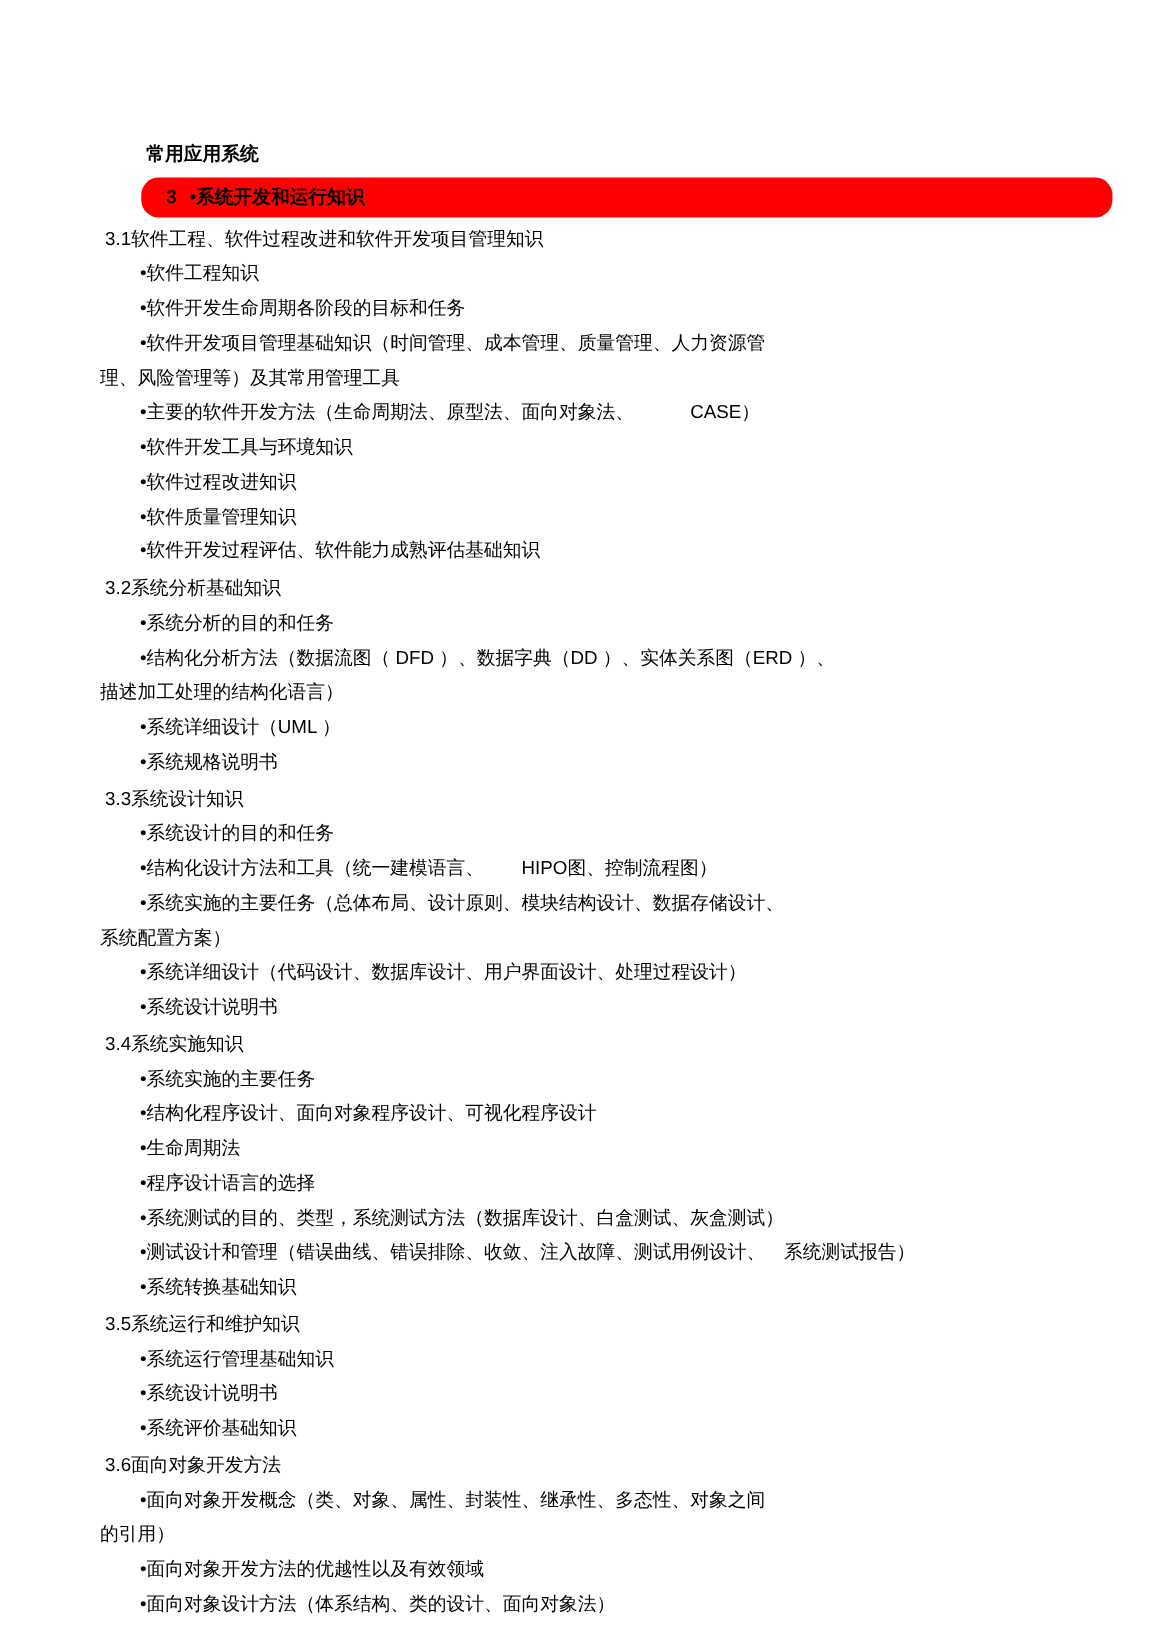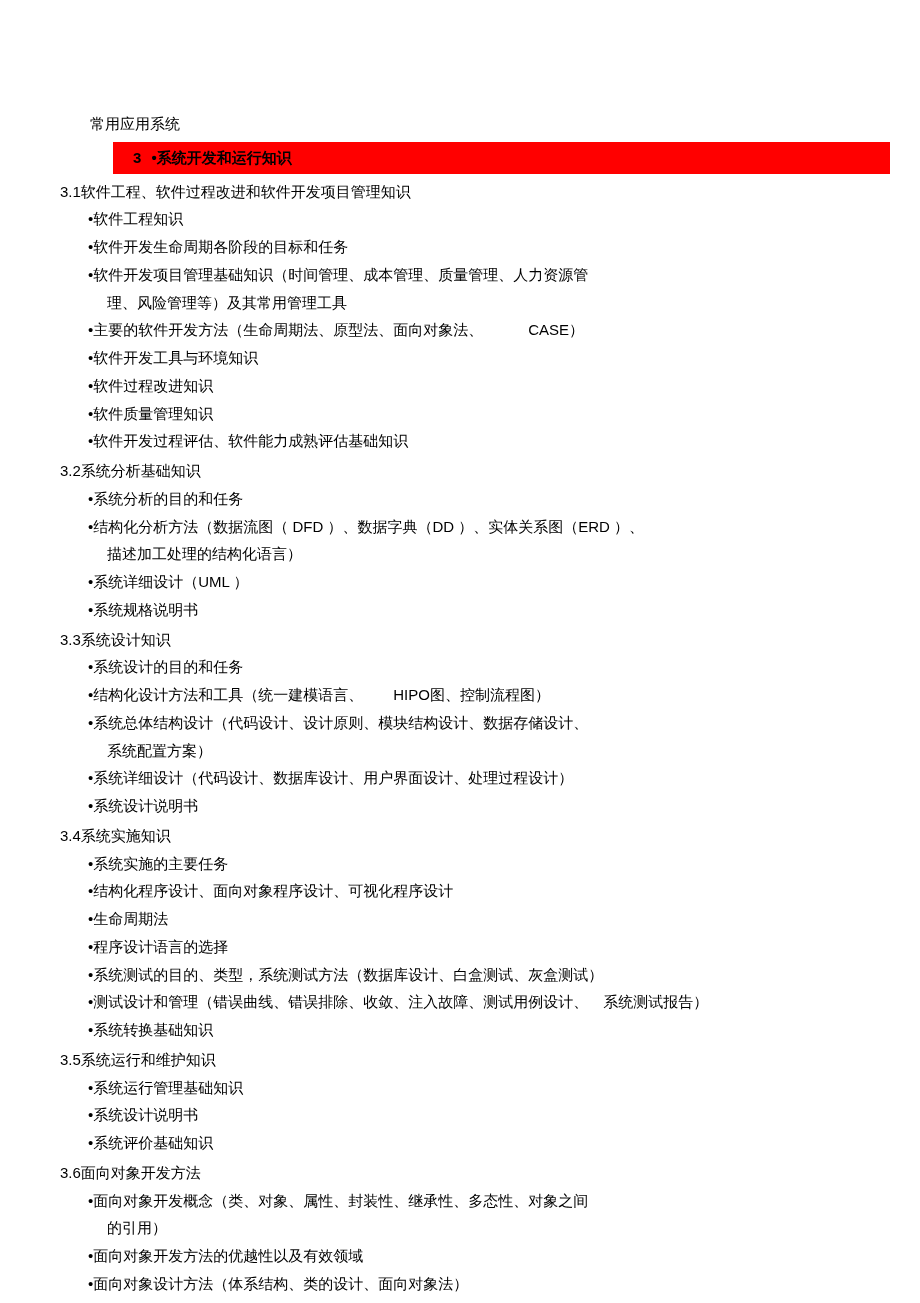--- a/index.html
+++ b/index.html
@@ -6,45 +6,47 @@
     body {
       background: #ffffff;
       font-family: "Microsoft YaHei", "SimSun", sans-serif;
       font-size: 15px;
       color: #000;
       line-height: 1.85;
       width: 920px;
       padding: 110px 0 60px 0;
     }
     .intro-line {
-      margin-left: 90px;
+      margin-left: 117px;
+      font-weight: bold;
     }
     .section-header {
       background: #ff0000;
       color: #000;
       padding: 2px 0 2px 0;
       margin-top: 4px;
       margin-bottom: 4px;
       margin-left: 113px;
       margin-right: 30px;
       font-weight: bold;
+      border-radius: 14px;
     }
     .section-header .num {
       margin-left: 20px;
       margin-right: 6px;
     }
     .sub-heading {
-      margin-left: 60px;
+      margin-left: 84px;
       margin-top: 2px;
     }
     .bullet-indent {
-      margin-left: 88px;
+      margin-left: 112px;
     }
     .wrap-line {
-      margin-left: 107px;
+      margin-left: 80px;
     }
   </style>
 </head>
 <body>
 
 <div class="intro-line">常用应用系统</div>
 
 <div class="section-header">
   <span class="num">3</span>
   <span>•系统开发和运行知识</span>
@@ -64,21 +66,21 @@
 <div class="sub-heading">3.2系统分析基础知识</div>
 <div class="bullet-indent">•系统分析的目的和任务</div>
 <div class="bullet-indent">•结构化分析方法（数据流图（ DFD ）、数据字典（DD ）、实体关系图（ERD ）、</div>
 <div class="wrap-line">描述加工处理的结构化语言）</div>
 <div class="bullet-indent">•系统详细设计（UML ）</div>
 <div class="bullet-indent">•系统规格说明书</div>
 
 <div class="sub-heading">3.3系统设计知识</div>
 <div class="bullet-indent">•系统设计的目的和任务</div>
 <div class="bullet-indent">•结构化设计方法和工具（统一建模语言、　　HIPO图、控制流程图）</div>
-<div class="bullet-indent">•系统总体结构设计（代码设计、设计原则、模块结构设计、数据存储设计、</div>
+<div class="bullet-indent">•系统实施的主要任务（总体布局、设计原则、模块结构设计、数据存储设计、</div>
 <div class="wrap-line">系统配置方案）</div>
 <div class="bullet-indent">•系统详细设计（代码设计、数据库设计、用户界面设计、处理过程设计）</div>
 <div class="bullet-indent">•系统设计说明书</div>
 
 <div class="sub-heading">3.4系统实施知识</div>
 <div class="bullet-indent">•系统实施的主要任务</div>
 <div class="bullet-indent">•结构化程序设计、面向对象程序设计、可视化程序设计</div>
 <div class="bullet-indent">•生命周期法</div>
 <div class="bullet-indent">•程序设计语言的选择</div>
 <div class="bullet-indent">•系统测试的目的、类型，系统测试方法（数据库设计、白盒测试、灰盒测试）</div>

